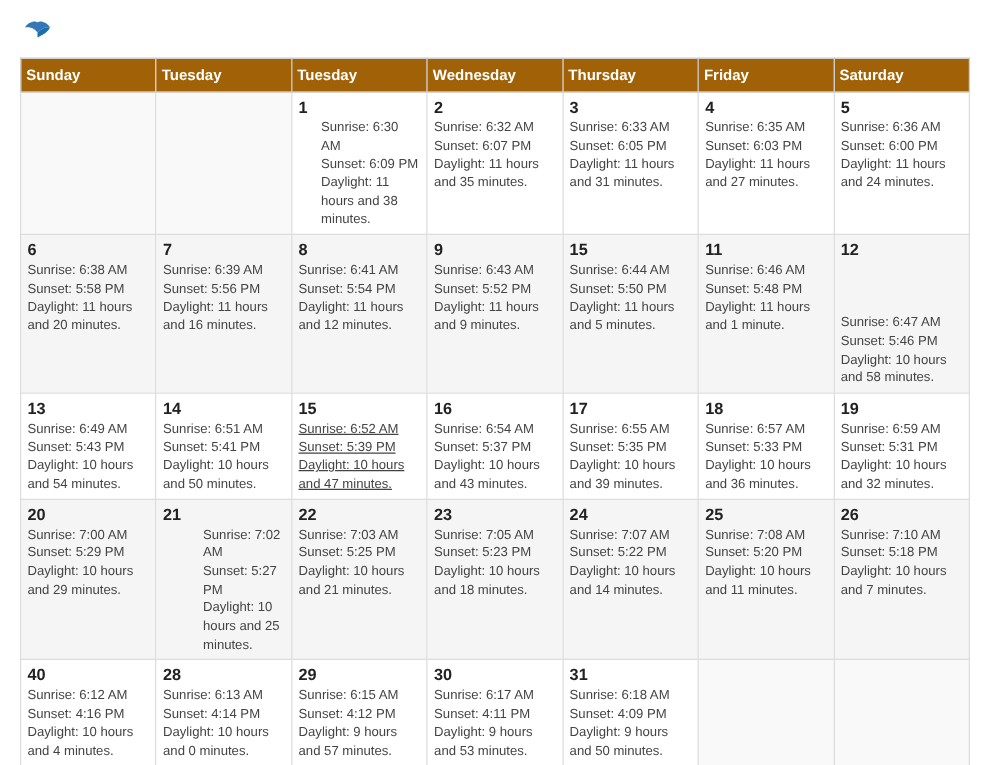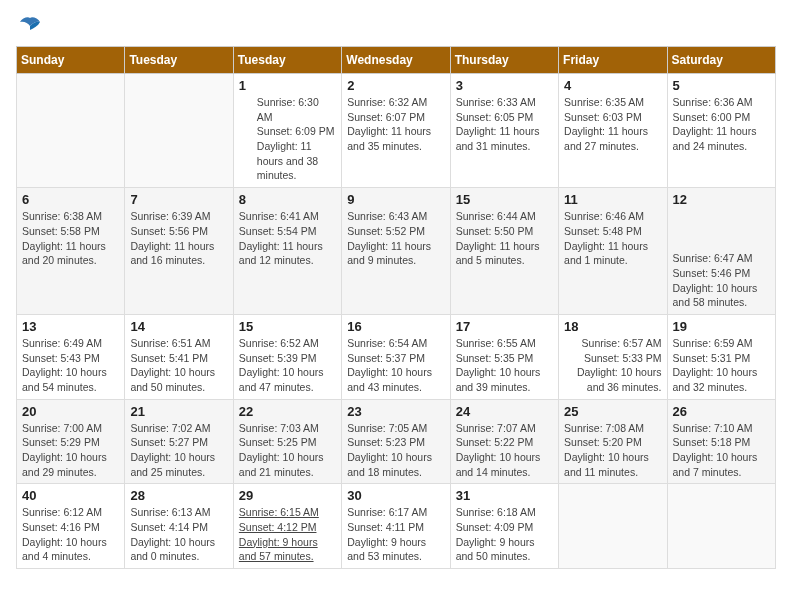--- a/index.html
+++ b/index.html
@@ -212,59 +212,59 @@
 Daylight: 10 hours and 54 minutes.</div>
         </td>
         <td>
           <span class="day-num">14</span>
           <div class="day-info" style="white-space: pre-line;">Sunrise: 6:51 AM
 Sunset: 5:41 PM
 Daylight: 10 hours and 50 minutes.</div>
         </td>
         <td>
           <span class="day-num">15</span>
-          <div class="day-info" style="white-space: pre-line;">Sunrise: 6:52 AM
+          <div class="day-info" style="white-space: pre-line; text-decoration: underline;">Sunrise: 6:52 AM
 Sunset: 5:39 PM
 Daylight: 10 hours and 47 minutes.</div>
         </td>
         <td>
           <span class="day-num">16</span>
           <div class="day-info" style="white-space: pre-line;">Sunrise: 6:54 AM
 Sunset: 5:37 PM
 Daylight: 10 hours and 43 minutes.</div>
         </td>
         <td>
           <span class="day-num">17</span>
           <div class="day-info" style="white-space: pre-line;">Sunrise: 6:55 AM
 Sunset: 5:35 PM
 Daylight: 10 hours and 39 minutes.</div>
         </td>
         <td>
           <span class="day-num">18</span>
-          <div class="day-info" style="white-space: pre-line; text-align: right;">Sunrise: 6:57 AM
+          <div class="day-info" style="white-space: pre-line;">Sunrise: 6:57 AM
 Sunset: 5:33 PM
 Daylight: 10 hours and 36 minutes.</div>
         </td>
         <td>
           <span class="day-num">19</span>
           <div class="day-info" style="white-space: pre-line;">Sunrise: 6:59 AM
 Sunset: 5:31 PM
 Daylight: 10 hours and 32 minutes.</div>
         </td>
       </tr>
       <tr>
         <td>
           <span class="day-num">20</span>
           <div class="day-info" style="white-space: pre-line;">Sunrise: 7:00 AM
 Sunset: 5:29 PM
 Daylight: 10 hours and 29 minutes.</div>
         </td>
         <td>
           <span class="day-num">21</span>
-          <div class="day-info" style="white-space: pre-line;">Sunrise: 7:02 AM
+          <div class="day-info" style="white-space: pre-line; margin-left: 32px;">Sunrise: 7:02 AM
 Sunset: 5:27 PM
 Daylight: 10 hours and 25 minutes.</div>
         </td>
         <td>
           <span class="day-num">22</span>
           <div class="day-info" style="white-space: pre-line;">Sunrise: 7:03 AM
 Sunset: 5:25 PM
 Daylight: 10 hours and 21 minutes.</div>
         </td>
         <td>
@@ -300,21 +300,21 @@
 Daylight: 10 hours and 4 minutes.</div>
         </td>
         <td>
           <span class="day-num">28</span>
           <div class="day-info" style="white-space: pre-line;">Sunrise: 6:13 AM
 Sunset: 4:14 PM
 Daylight: 10 hours and 0 minutes.</div>
         </td>
         <td>
           <span class="day-num">29</span>
-          <div class="day-info" style="white-space: pre-line; text-decoration: underline;">Sunrise: 6:15 AM
+          <div class="day-info" style="white-space: pre-line;">Sunrise: 6:15 AM
 Sunset: 4:12 PM
 Daylight: 9 hours and 57 minutes.</div>
         </td>
         <td>
           <span class="day-num">30</span>
           <div class="day-info" style="white-space: pre-line;">Sunrise: 6:17 AM
 Sunset: 4:11 PM
 Daylight: 9 hours and 53 minutes.</div>
         </td>
         <td>

